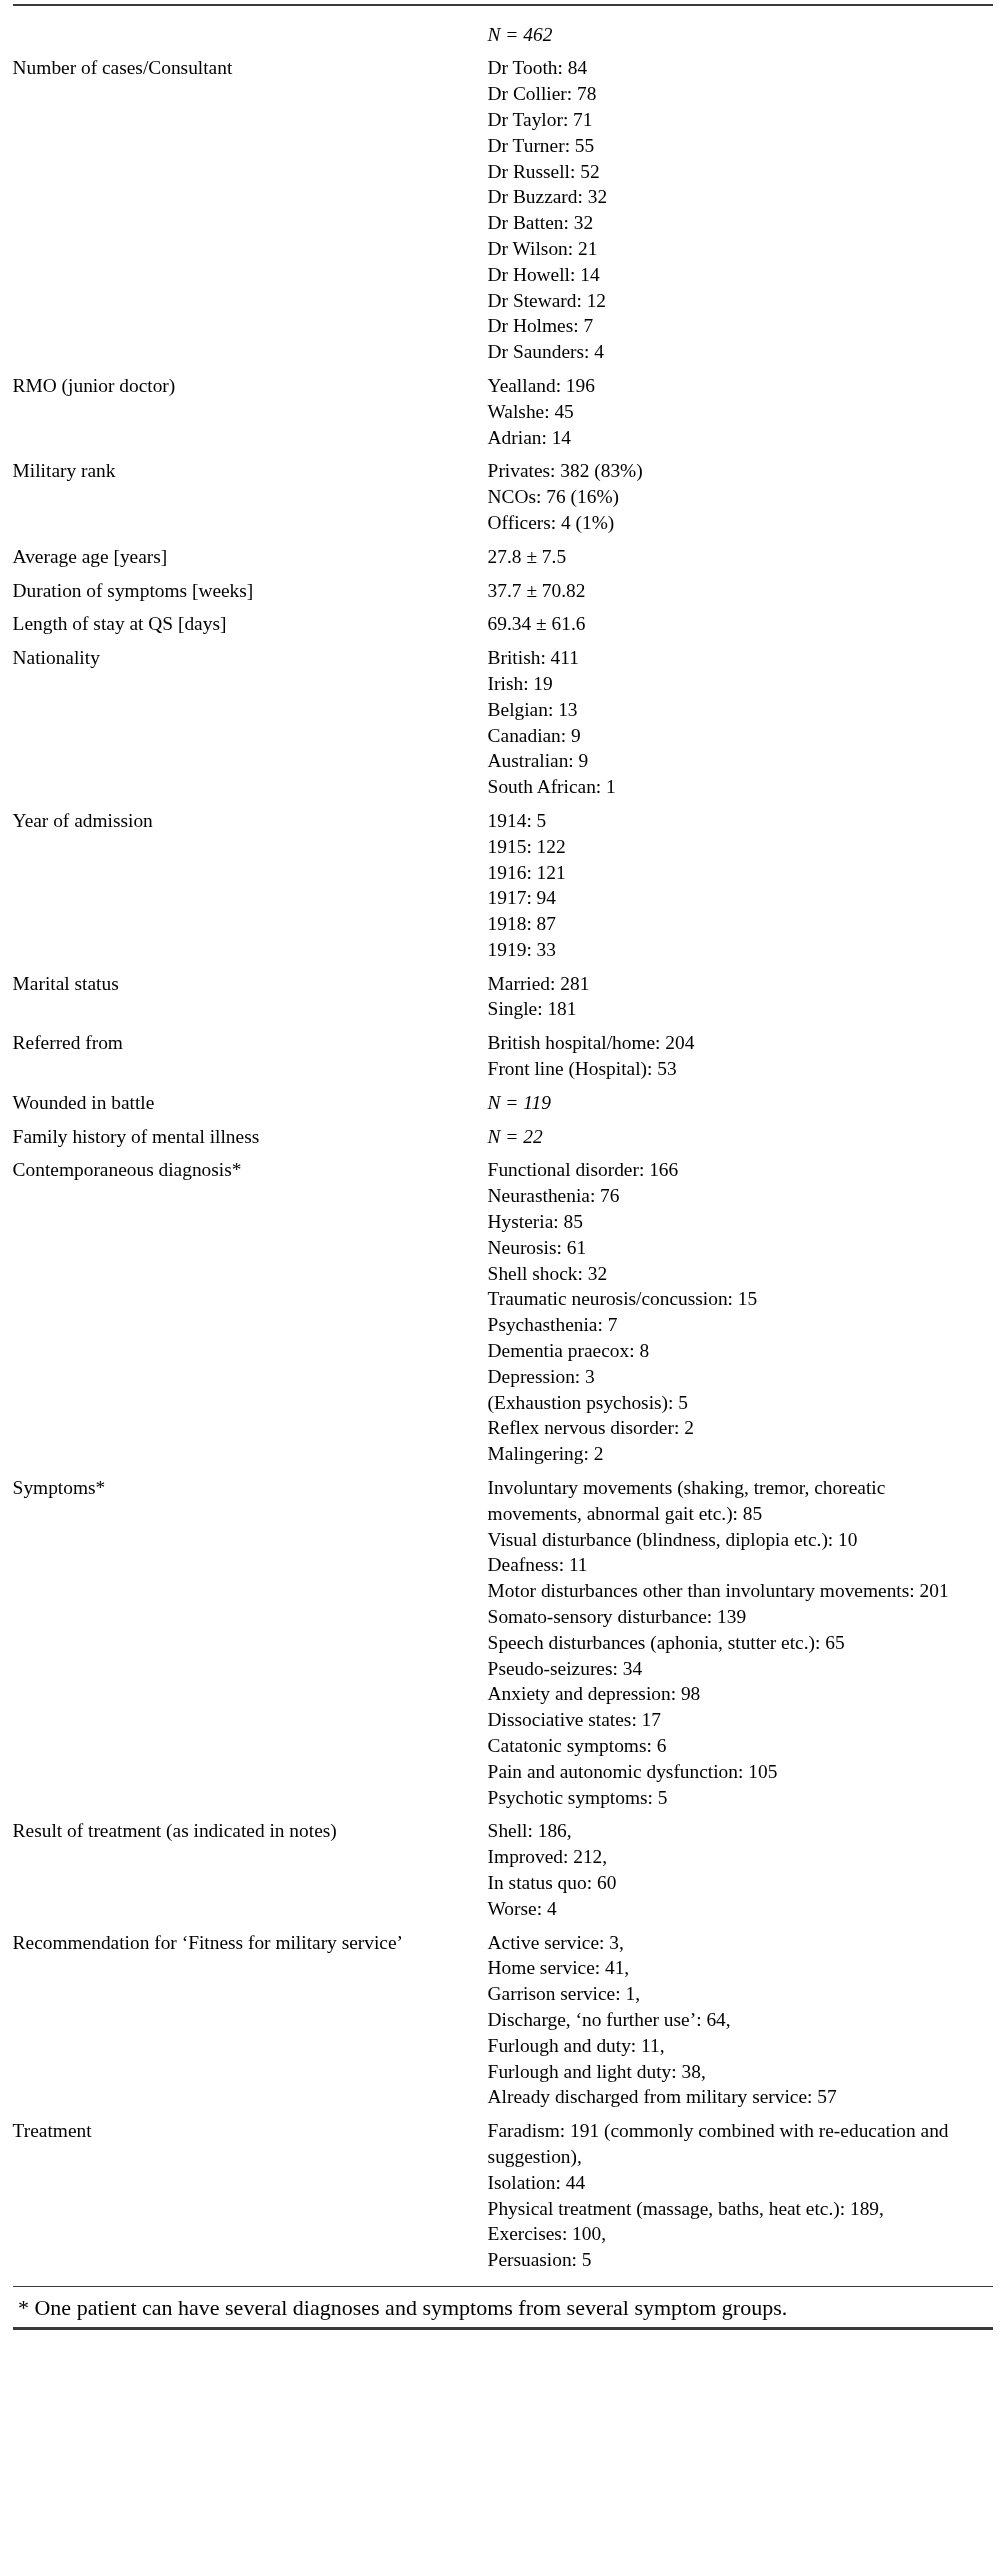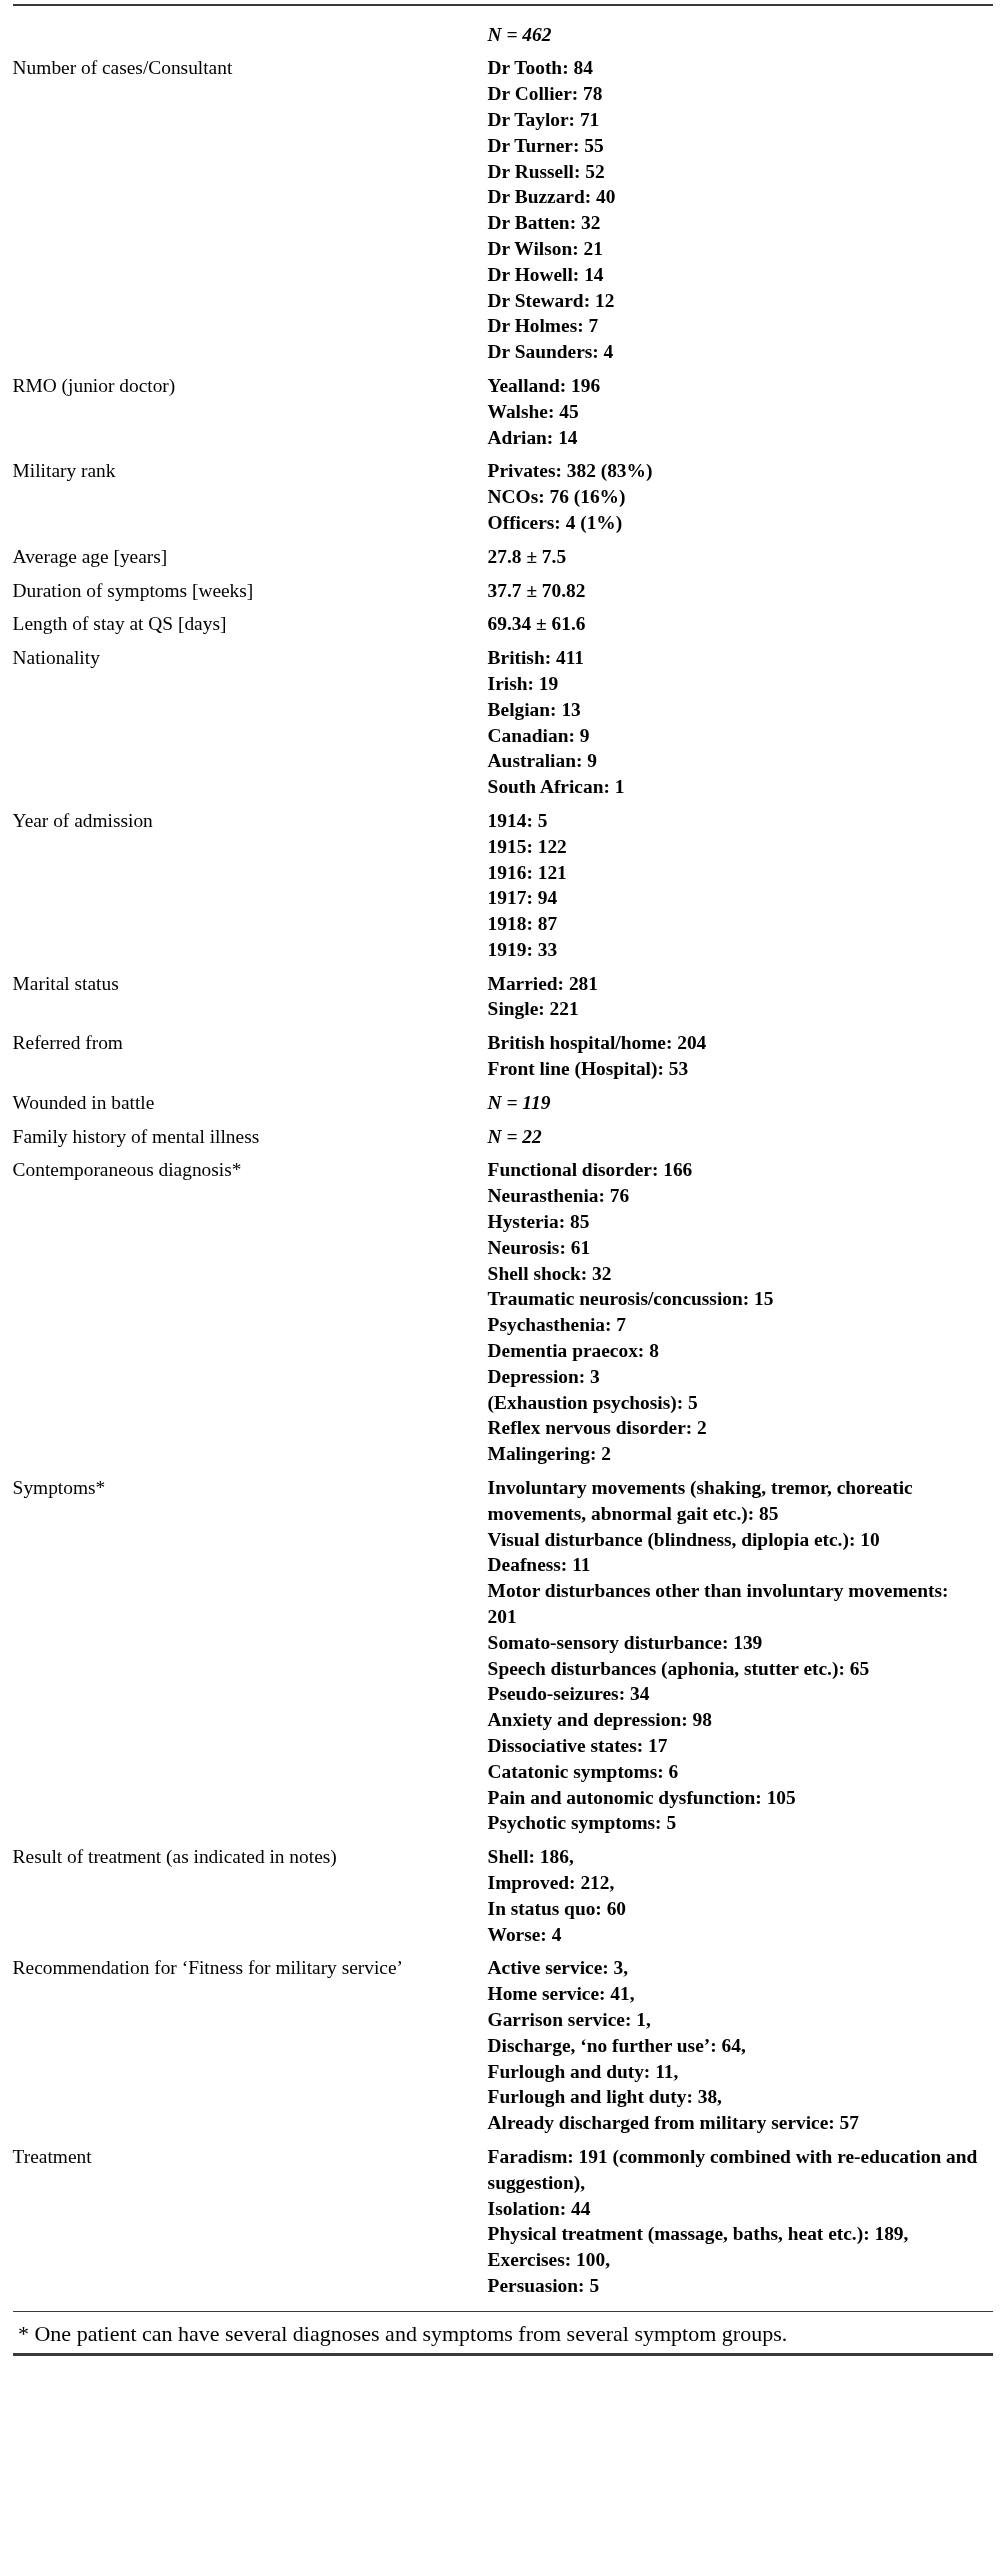--- a/index.html
+++ b/index.html
@@ -38,21 +38,21 @@
     table-layout: fixed;
     font-size: 19.4px;
     line-height: 1.33;
   }
   table.tbl td {
     vertical-align: top;
     padding: 0;
     border: none;
   }
   td.label-col { width: 475px; padding-left: 5.4px; }
-  td.value-col { width: auto; padding-left: 5.4px; font-weight: bold; }
+  td.value-col { width: auto; padding-left: 5.4px; }
 
   tr.row > td { padding-top: 8px; }
   tr.row.first > td { padding-top: 0; }
 
   .label {
     white-space: nowrap;
     text-align: center;
   }
   .vals .v {
     display: block;
@@ -101,21 +101,21 @@
       </tr>
       <tr class="row">
           <td class="label-col"><span class="label">Number of cases/Consultant</span></td>
           <td class="value-col">
             <div class="vals">
               <span class="v">Dr Tooth: 84</span>
               <span class="v">Dr Collier: 78</span>
               <span class="v">Dr Taylor: 71</span>
               <span class="v">Dr Turner: 55</span>
               <span class="v">Dr Russell: 52</span>
-              <span class="v">Dr Buzzard: 40</span>
+              <span class="v">Dr Buzzard: 32</span>
               <span class="v">Dr Batten: 32</span>
               <span class="v">Dr Wilson: 21</span>
               <span class="v">Dr Howell: 14</span>
               <span class="v">Dr Steward: 12</span>
               <span class="v">Dr Holmes: 7</span>
               <span class="v">Dr Saunders: 4</span>
             </div>
           </td>
         </tr>
 
@@ -194,21 +194,21 @@
               <span class="v">1919: 33</span>
             </div>
           </td>
         </tr>
 
       <tr class="row">
           <td class="label-col"><span class="label">Marital status</span></td>
           <td class="value-col">
             <div class="vals">
               <span class="v">Married: 281</span>
-              <span class="v">Single: 221</span>
+              <span class="v">Single: 181</span>
             </div>
           </td>
         </tr>
 
       <tr class="row">
           <td class="label-col"><span class="label">Referred from</span></td>
           <td class="value-col">
             <div class="vals">
               <span class="v">British hospital/home: 204</span>
               <span class="v">Front line (Hospital): 53</span>

